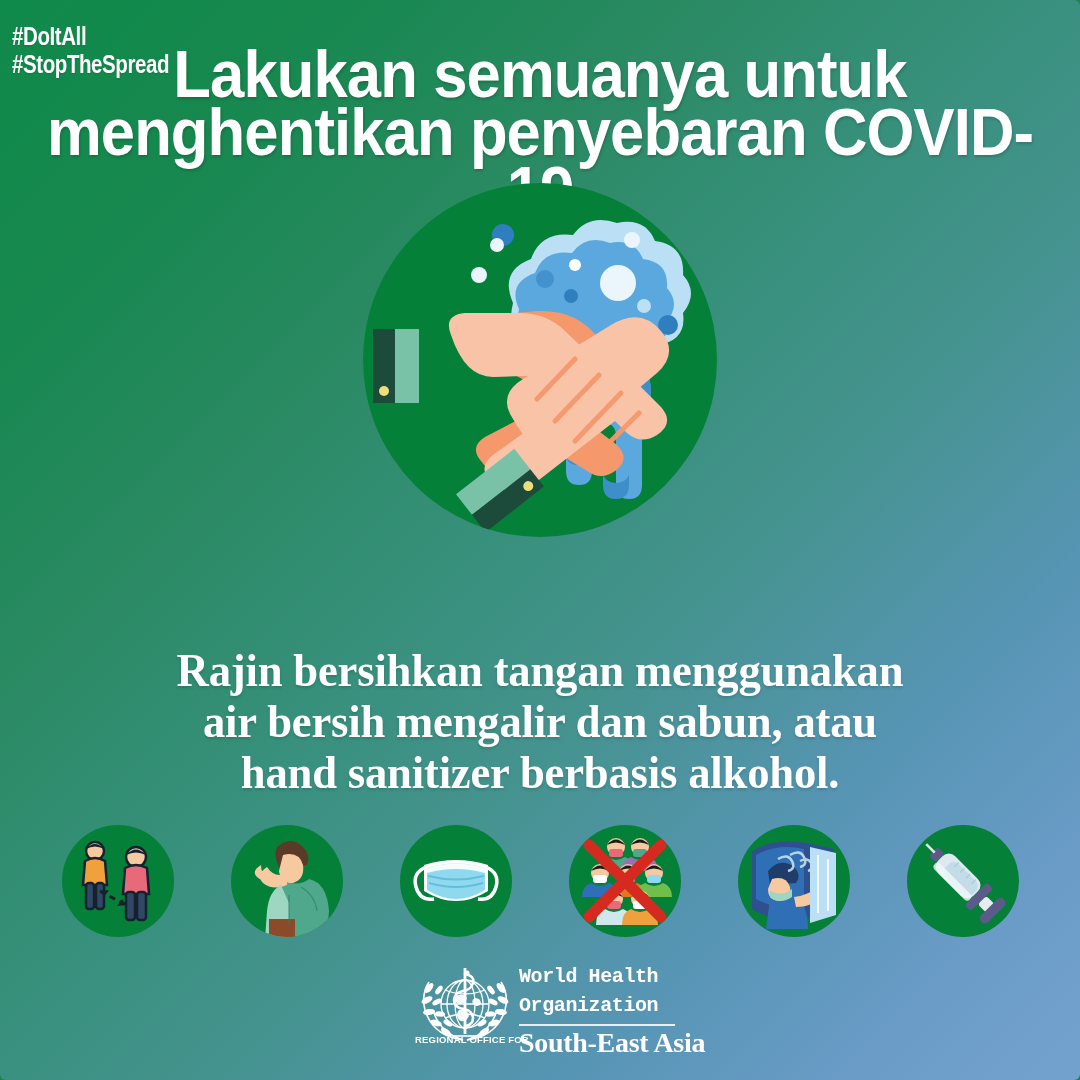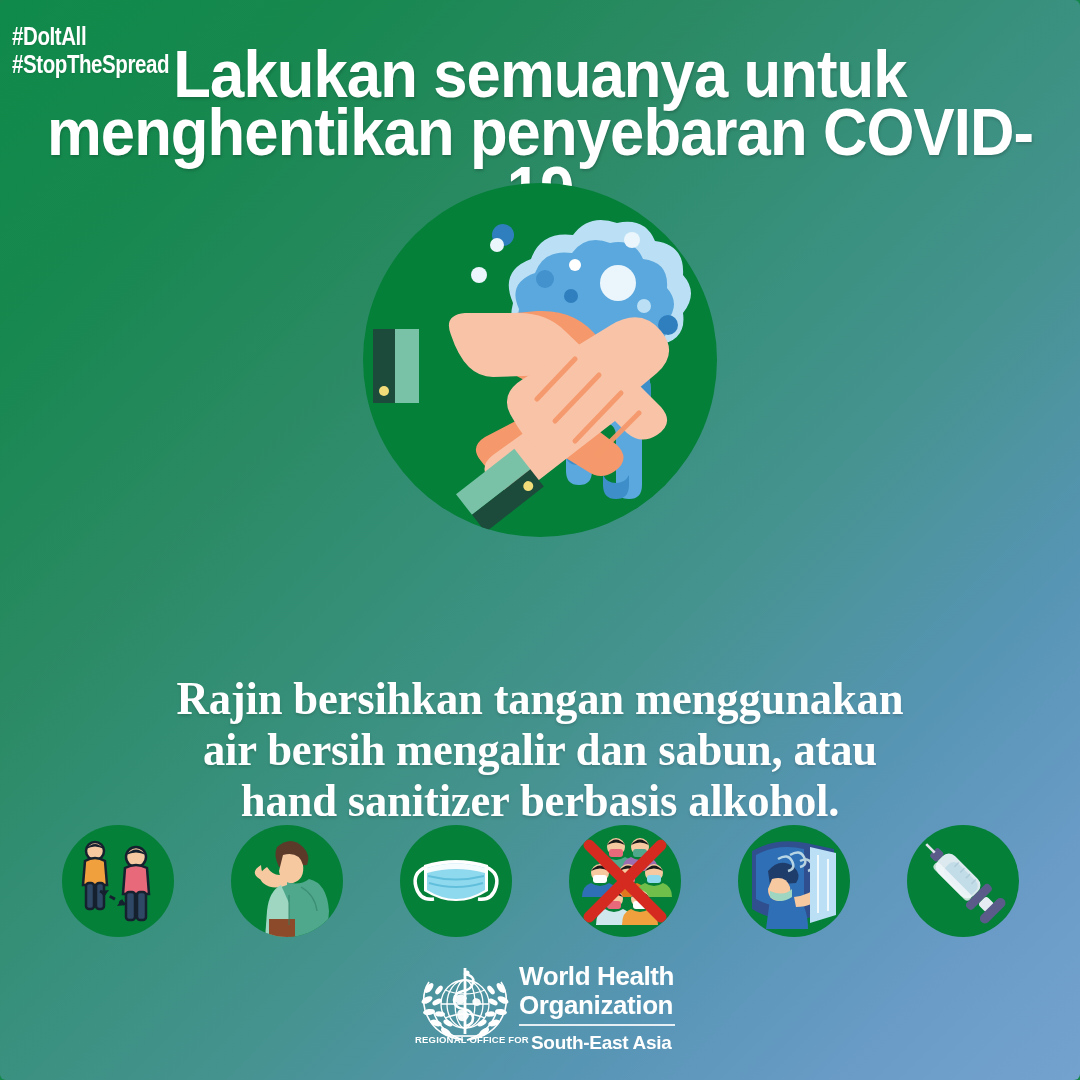--- a/index.html
+++ b/index.html
@@ -65,21 +65,20 @@
   .bodytext{
     position:absolute;left:60px;right:60px;top:645px;
     text-align:center;
     color:#ffffff;
     font-family:"Liberation Serif", serif;
     font-weight:bold;
     font-size:47px;
     line-height:51px;
     letter-spacing:-0.2px;
     text-shadow:0 2px 3px rgba(0,0,0,.15);
-    margin-top:28px;
   }
   .bodytext span{display:block;transform:scaleX(0.95);}
 
   
   .icon-row{
     position:absolute;left:62px;top:825px;
     width:956px;height:112px;
   }
   .icon-circle{
     position:absolute;top:0;
@@ -96,30 +95,30 @@
     color:#ffffff;
   }
   .who-emblem{position:absolute;left:0;top:0;width:100px;height:84px;}
   .who-words{
     position:absolute;left:104px;top:0px;
     font-family:"Liberation Sans", sans-serif;
     font-weight:bold;
     color:#ffffff;
   }
   .who-words .l1,.who-words .l2{
-    font-size:26px;line-height:29px;letter-spacing:-0.4px;white-space:nowrap;
+    font-size:20px;line-height:29px;letter-spacing:-0.4px;white-space:nowrap;font-family:Liberation Mono, monospace;
   }
   .who-rule{
     position:absolute;left:104px;top:62px;width:156px;height:2px;
     background:rgba(255,255,255,.85);
   }
   .who-region{
-    position:absolute;left:116px;top:68px;
-    font-family:Liberation Sans, sans-serif;
-    font-weight:bold;font-size:19px;line-height:25px;
+    position:absolute;left:104px;top:68px;
+    font-family:Liberation Serif, serif;
+    font-weight:bold;font-size:28px;line-height:25px;
     letter-spacing:-0.3px;white-space:nowrap;color:#ffffff;
   }
   .who-roffice{
     position:absolute;left:0px;top:72px;width:98px;
     text-align:right;
     font-family:"Liberation Sans", sans-serif;
     font-weight:bold;font-size:9.5px;line-height:12px;
     letter-spacing:0.2px;white-space:nowrap;color:#ffffff;
   }
 </style>

